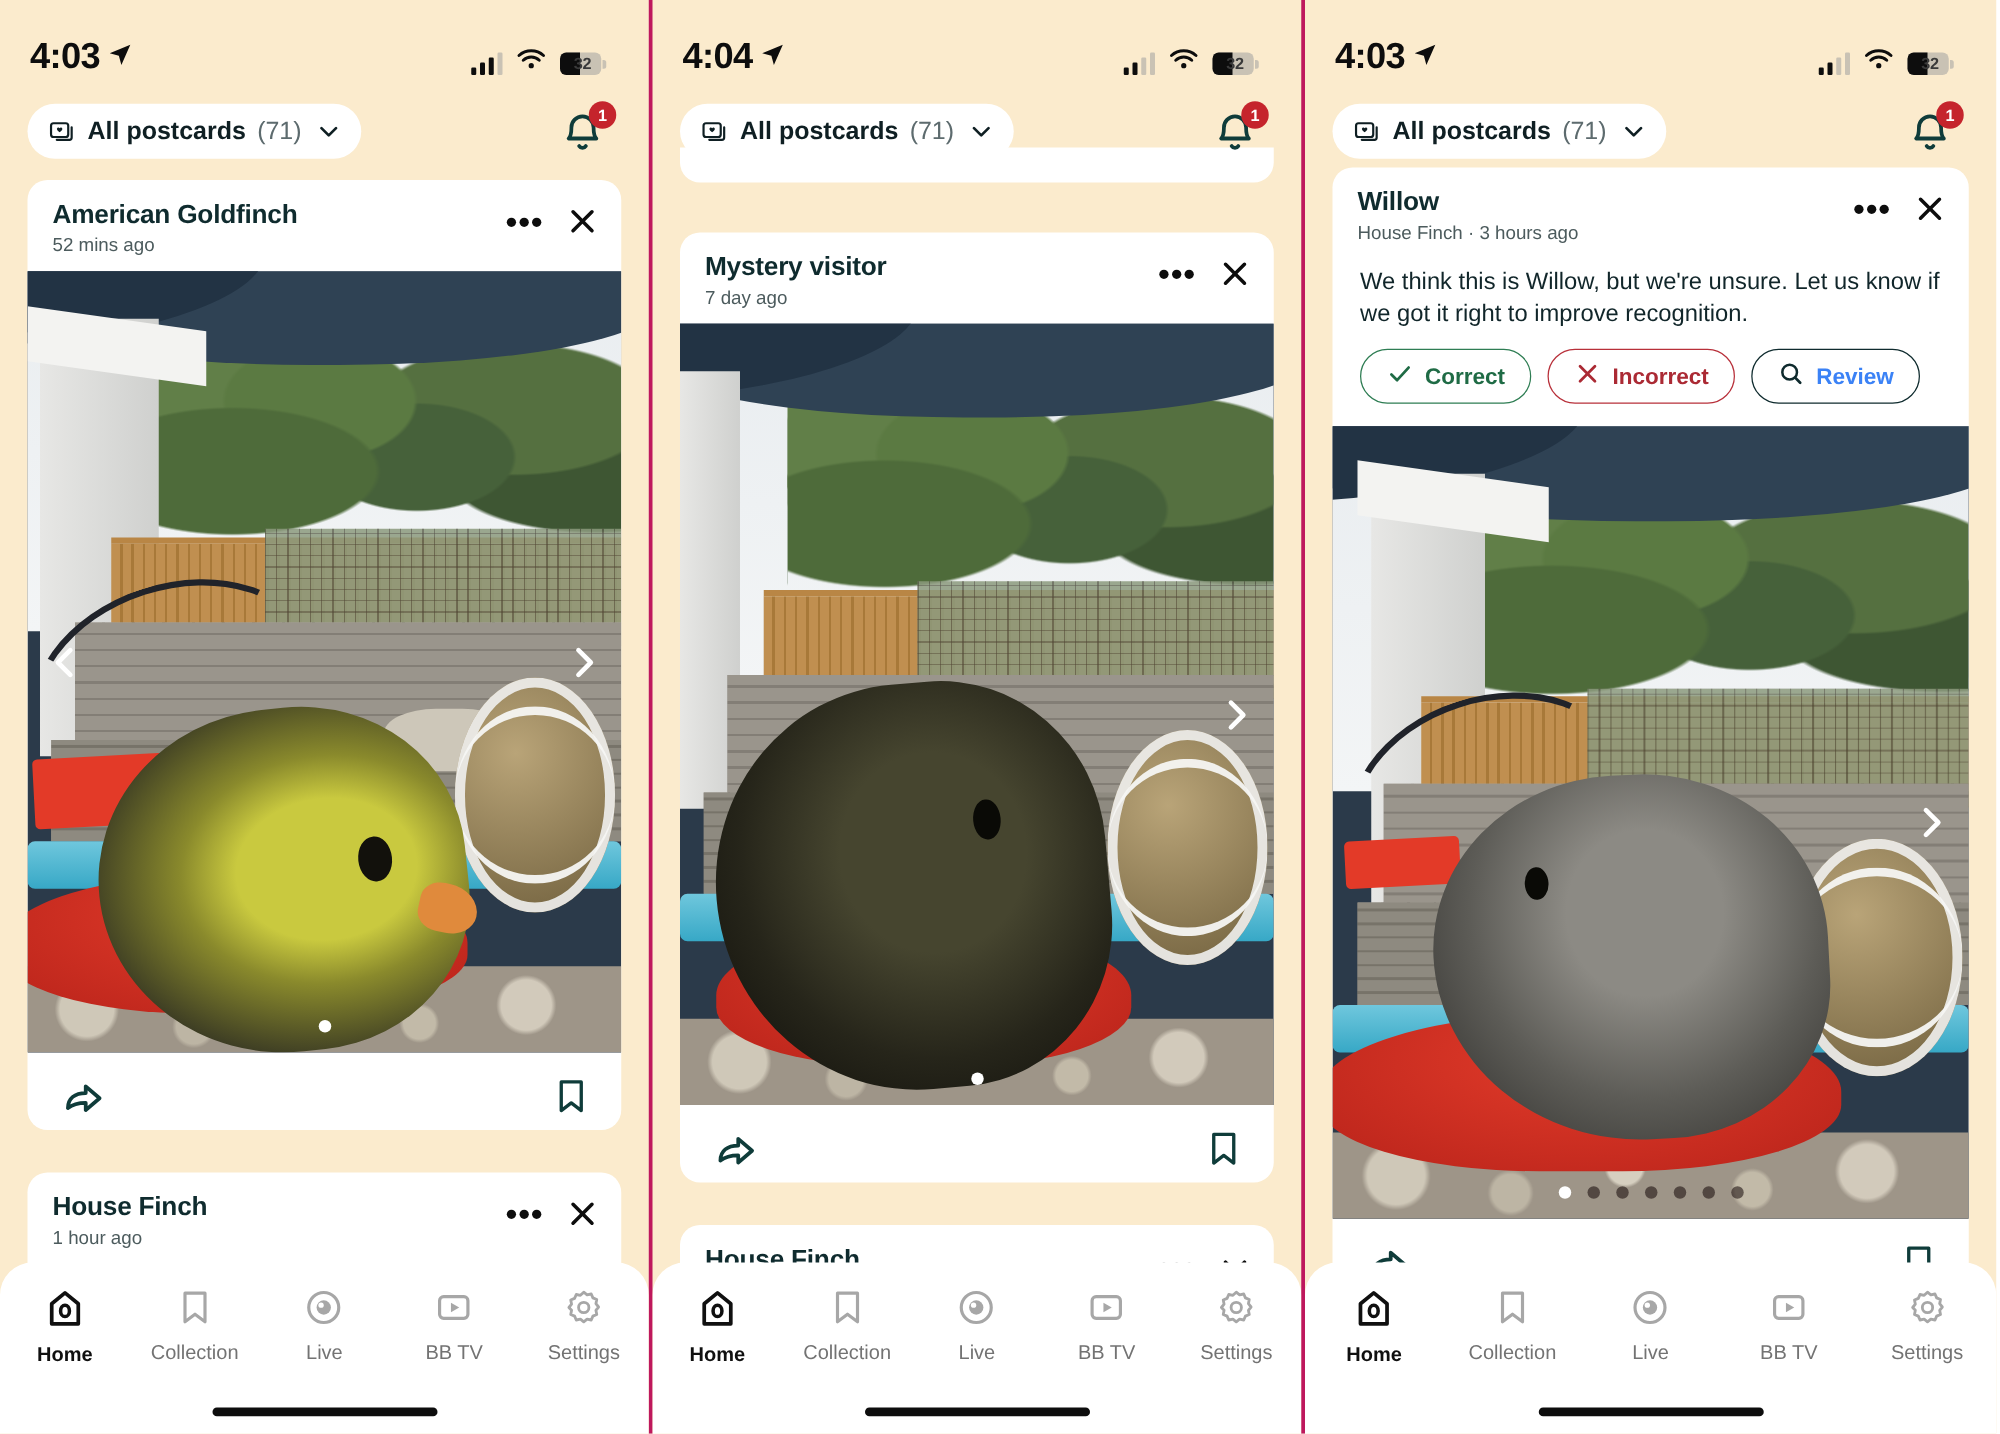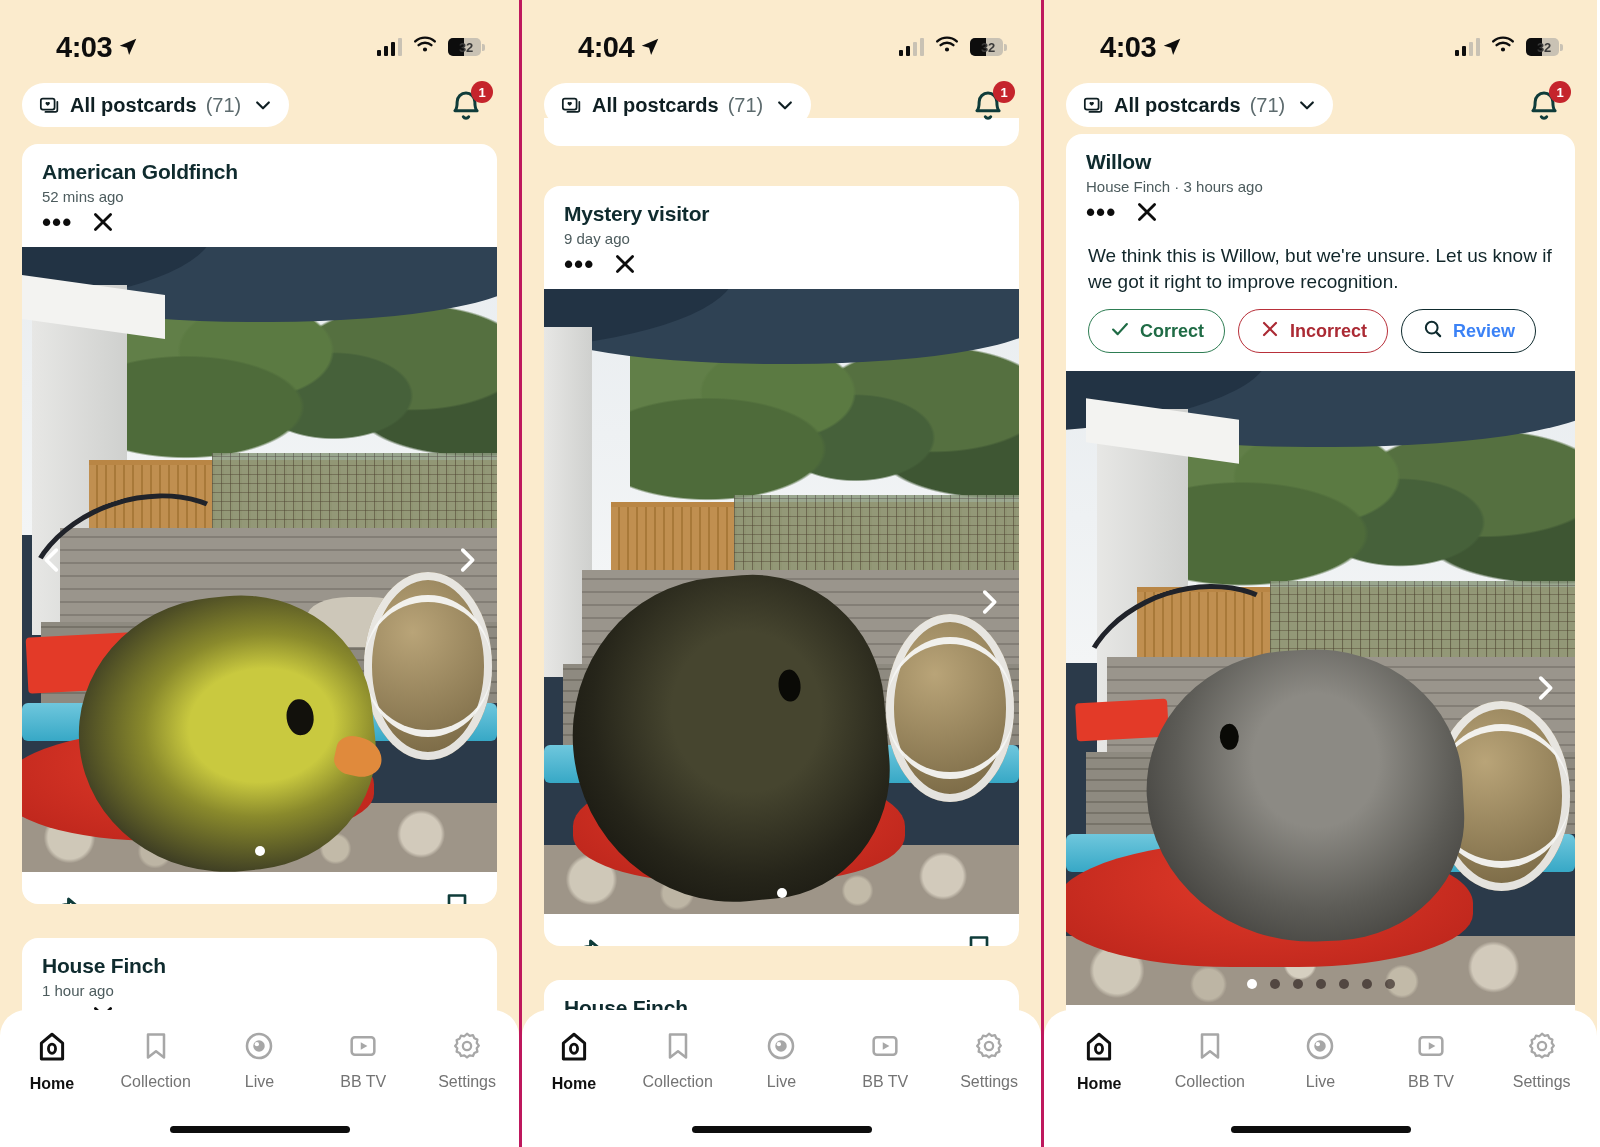--- a/index.html
+++ b/index.html
@@ -18,24 +18,23 @@
     overflow:hidden;
     flex:0 0 519px;
   }
   .panel + .panel { border-left:3px solid #be185d; }
   .panel.p2 { flex:0 0 522px; width:522px; }
   .panel.p3 { flex:0 0 556px; width:556px; }
 
   
   .statusbar {
     position:absolute; top:0; left:0; right:0; height:62px;
-    display:flex; align-items:center; justify-content:space-between;
-    padding:0 38px 0 56px;
+    display:flex; align-items:flex-end; justify-content:space-between;
+    padding:0 38px 0 24px;
     z-index:30;
-    margin-top:16px;
   }
   .sb-time {
     font-size:29px; font-weight:bold; color:#0d0d0d;
     letter-spacing:-0.5px; display:flex; align-items:center; gap:5px;
   }
   .sb-loc { display:inline-block; transform:translateY(1px); }
   .sb-right { display:flex; align-items:center; gap:11px; }
   .bars { display:flex; align-items:flex-end; gap:2.5px; height:18px; }
   .bars i { display:block; width:4.5px; background:#0d0d0d; border-radius:1px; }
   .bars i:nth-child(1){height:6px;}
@@ -90,21 +89,20 @@
 
   
   .feed { position:absolute; left:0; right:0; top:0; bottom:0; }
   .card {
     position:absolute; left:22px; right:22px;
     background:#fff; border-radius:16px; overflow:hidden;
   }
   .card-head {
     display:flex; align-items:flex-start; justify-content:space-between;
     padding:16px 18px 12px 20px;
-    flex-direction:column;
   }
   .card-title { font-size:21px; font-weight:bold; color:#0f2b2e; letter-spacing:-0.2px; }
   .card-sub { font-size:15px; color:#4c5b5d; margin-top:4px; }
   .card-acts { display:flex; align-items:center; gap:18px; padding-top:4px; }
   .dots { font-size:26px; line-height:12px; color:#0d0d0d; letter-spacing:1px; font-weight:bold; }
   .xbtn { width:26px; height:26px; display:inline-flex; }
   .chevbtn { width:26px; height:26px; display:inline-flex; }
 
   .photo { position:relative; width:100%; overflow:hidden; background:#2b3a4a; }
   .photo .scene { position:absolute; inset:0; }
@@ -516,21 +514,21 @@
     </div>
 
     <div class="feed">
 
       <div class="card" style="top:118px; height:28px; border-radius:0 0 16px 16px;"></div>
 
       <div class="card" style="top:186px; height:760px;">
         <div class="card-head">
           <div>
             <div class="card-title">Mystery visitor</div>
-            <div class="card-sub">9 day ago</div>
+            <div class="card-sub">7 day ago</div>
           </div>
           <div class="card-acts">
             <span class="dots">•••</span>
             <span class="xbtn">
               <svg width="26" height="26" viewBox="0 0 24 24">
                   <path d="M5 5l14 14M19 5L5 19" stroke="#0d0d0d" stroke-width="2.6" stroke-linecap="round"></path>
                 </svg>
             </span>
           </div>
         </div>

